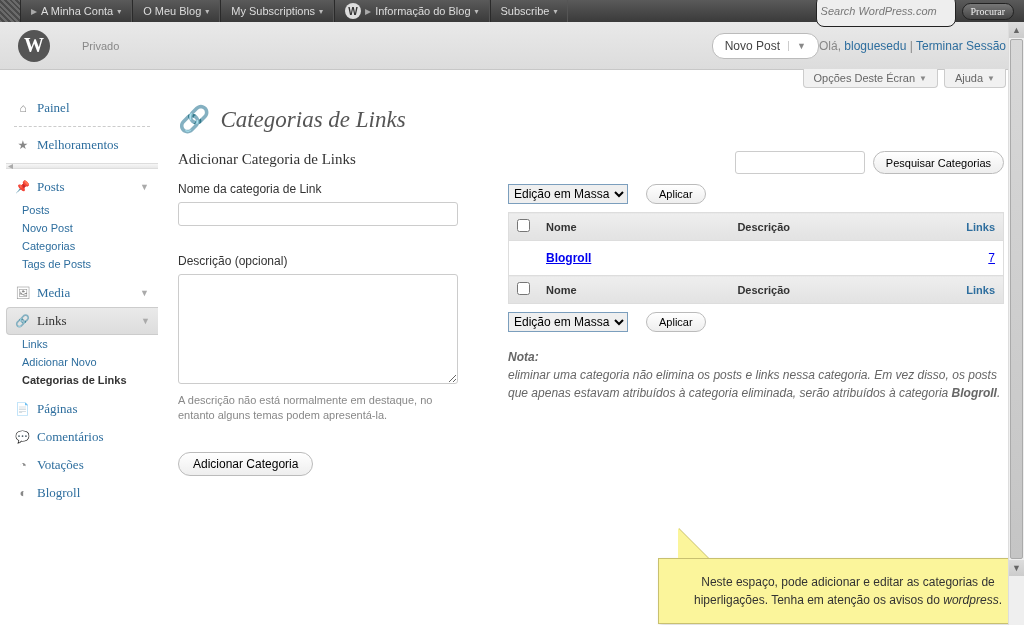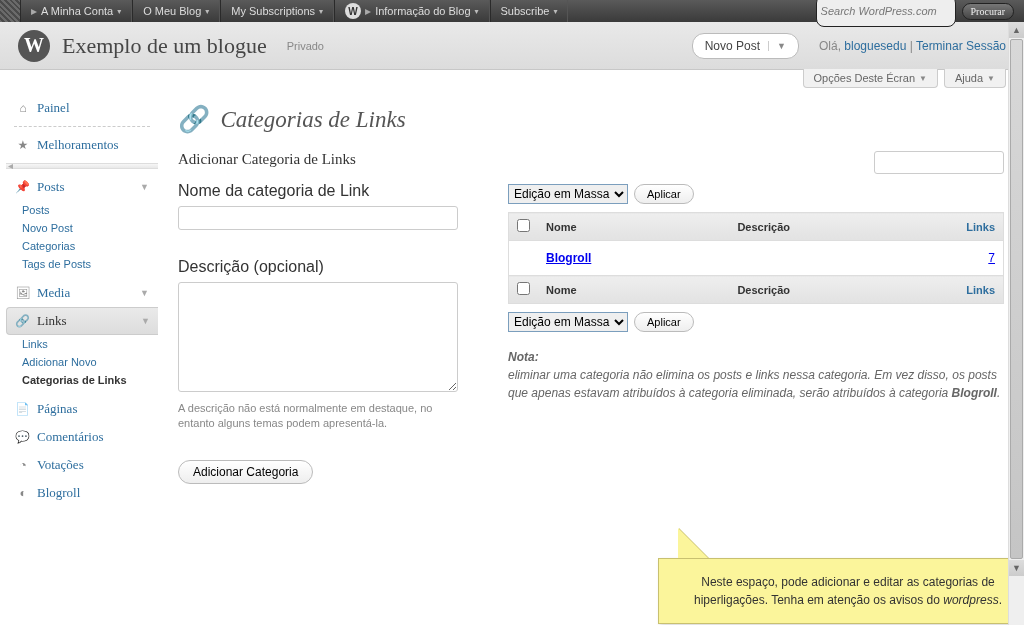--- a/index.html
+++ b/index.html
@@ -18,21 +18,21 @@
 .topbar .search button { height: 17px; font-size: 10px; border-radius: 9px; border: 1px solid #222; background: linear-gradient(#777, #444); color: #eee; padding: 0 8px; cursor: pointer; font-family: Liberation Serif, serif; }
 
 
 .header { background: linear-gradient(#e9e9e9, #dcdcdc); height: 48px; display: flex; align-items: center; padding: 0 18px; border-bottom: 1px solid #c7c7c7; }
 .header .logo { width: 32px; height: 32px; background: #555; border-radius: 50%; color: #fff; display: flex; align-items: center; justify-content: center; font-family: Georgia, serif; font-size: 20px; font-weight: bold; margin-right: 12px; }
 .header .title { font-family: Georgia, serif; font-size: 22px; color: #464646; }
 .header .priv { font-size: 11px; color: #888; margin-left: 20px; }
 .header .spacer { flex: 1; }
 .header .newpost { border: 1px solid #bbb; border-radius: 12px; background: #fff; height: 26px; display: flex; align-items: center; padding: 0 12px; font-size: 12px; color: #444; gap: 8px; }
 .header .newpost .dd { border-left: 1px solid #ccc; padding-left: 8px; color: #888; font-size: 9px; }
-.header .greeting { margin-left: 20px; color: #888; font-size: 12px; }
+.header .greeting { color: #888; font-size: 12px; }
 .header .greeting a { color: #2e6e9e; text-decoration: none; }
 
 
 .subheader { display: flex; justify-content: flex-end; padding: 0 18px; gap: 6px; margin-top: -1px; }
 .subheader .tab { border: 1px solid #ccc; border-top: none; background: #f1f1f1; border-radius: 0 0 4px 4px; padding: 3px 10px; font-size: 11px; color: #666; cursor: pointer; display: flex; align-items: center; gap: 4px; }
 .subheader .tri { font-size: 8px; color: #888; }
 
 
 .wrap { display: flex; }
 .sidebar { width: 158px; padding: 6px 0 0 6px; }
@@ -51,31 +51,31 @@
 .main { flex: 1; padding: 10px 20px; position: relative; }
 .page-title { display: flex; align-items: center; gap: 10px; margin: 6px 0 16px 0; }
 .page-title .icon { font-size: 26px; color: #aaa; }
 .page-title h2 { font-family: Georgia, serif; font-style: italic; font-weight: normal; font-size: 23px; color: #555; }
 
 .cols { display: flex; gap: 30px; }
 .left { width: 300px; }
 .right { flex: 1; }
 
 .left h3 { font-family: Georgia, serif; font-weight: normal; font-size: 15px; color: #333; margin-bottom: 14px; }
-.left label { display: block; margin: 10px 0 6px 0; color: #333; font-size: 16px; }
+.left label { display: block; margin: 10px 0 6px 0; color: #333; font-size: 12px; }
 .left input[type=text] { width: 280px; border: 1px solid #ccc; border-radius: 3px; padding: 4px; font-size: 12px; }
 .left textarea { width: 280px; height: 110px; border: 1px solid #ccc; border-radius: 3px; padding: 4px; font-size: 12px; }
 .left .hint { color: #888; font-size: 11px; margin-top: 6px; width: 280px; line-height: 1.4; }
 .left button.submit { margin-top: 28px; border: 1px solid #bbb; border-radius: 12px; background: linear-gradient(#fff, #eee); padding: 4px 14px; font-size: 12px; cursor: pointer; }
 
 .right .searchrow { display: flex; justify-content: flex-end; gap: 8px; margin-bottom: 10px; }
 .right .searchrow input { border: 1px solid #ccc; border-radius: 3px; padding: 3px; width: 130px; }
 .right .searchrow button { border: 1px solid #bbb; border-radius: 12px; background: linear-gradient(#fff,#eee); padding: 3px 12px; font-size: 11px; cursor: pointer; }
 
-.right .bulkrow { display: flex; align-items: flex-start; gap: 6px; margin: 8px 0; }
+.right .bulkrow { display: flex; align-items: flex-start; gap: 18px; margin: 8px 0; }
 .right .bulkrow select { border: 1px solid #7b9ebd; font-size: 12px; padding: 1px; }
 .right .bulkrow button { border: 1px solid #bbb; border-radius: 12px; background: linear-gradient(#fff,#eee); padding: 3px 12px; font-size: 11px; cursor: pointer; }
 
 table.cat { width: 100%; border-collapse: collapse; border: 1px solid #ddd; border-radius: 4px; }
 table.cat thead th, table.cat tfoot th { background: linear-gradient(#eee,#e2e2e2); text-align: left; font-size: 11px; color: #333; padding: 6px 8px; border-bottom: 1px solid #ddd; }
 table.cat tfoot th { border-top: 1px solid #ddd; border-bottom: none; }
 table.cat td { padding: 10px 8px; font-size: 12px; }
 table.cat .name { color: #2e6e9e; font-weight: bold; }
 table.cat .count { text-align: right; color: #2e6e9e; }
 table.cat .chk { width: 24px; }
@@ -125,21 +125,20 @@
     </div>
   <div class="spacer"></div>
   <div class="search">
     <input type="text" value="Search WordPress.com" style="">
     <button>Procurar</button>
   </div>
 </div>
 
 <div class="header">
   <div class="logo">W</div>
-  <div class="title">Exemplo de um blogue</div>
   <div class="priv">Privado</div>
   <div class="spacer"></div>
   <div class="newpost">
     <span>Novo Post</span>
       <span class="dd">▼</span>
   </div>
   <div class="greeting">
     <span>Olá, </span><a href="#">bloguesedu</a> | <a href="#">Terminar Sessão</a>
   </div>
 </div>
@@ -227,20 +226,21 @@
         <input type="text" style="">
         <label style="margin-top:28px">Descrição (opcional)</label>
         <textarea style=""></textarea>
         <div class="hint">A descrição não está normalmente em destaque, no entanto alguns temas podem apresentá-la.</div>
         <button class="submit">Adicionar Categoria</button>
       </div>
 
       <div class="right">
         <div class="searchrow">
           <input type="text" style="">
+          <button>Pesquisar Categorias</button>
         </div>
         <div class="bulkrow">
           <select><option>Edição em Massa</option></select>
           <button>Aplicar</button>
         </div>
         <table class="cat">
           <thead>
               <tr>
             <th class="chk"><input type="checkbox" style=""></th>
             <th>Nome</th>

